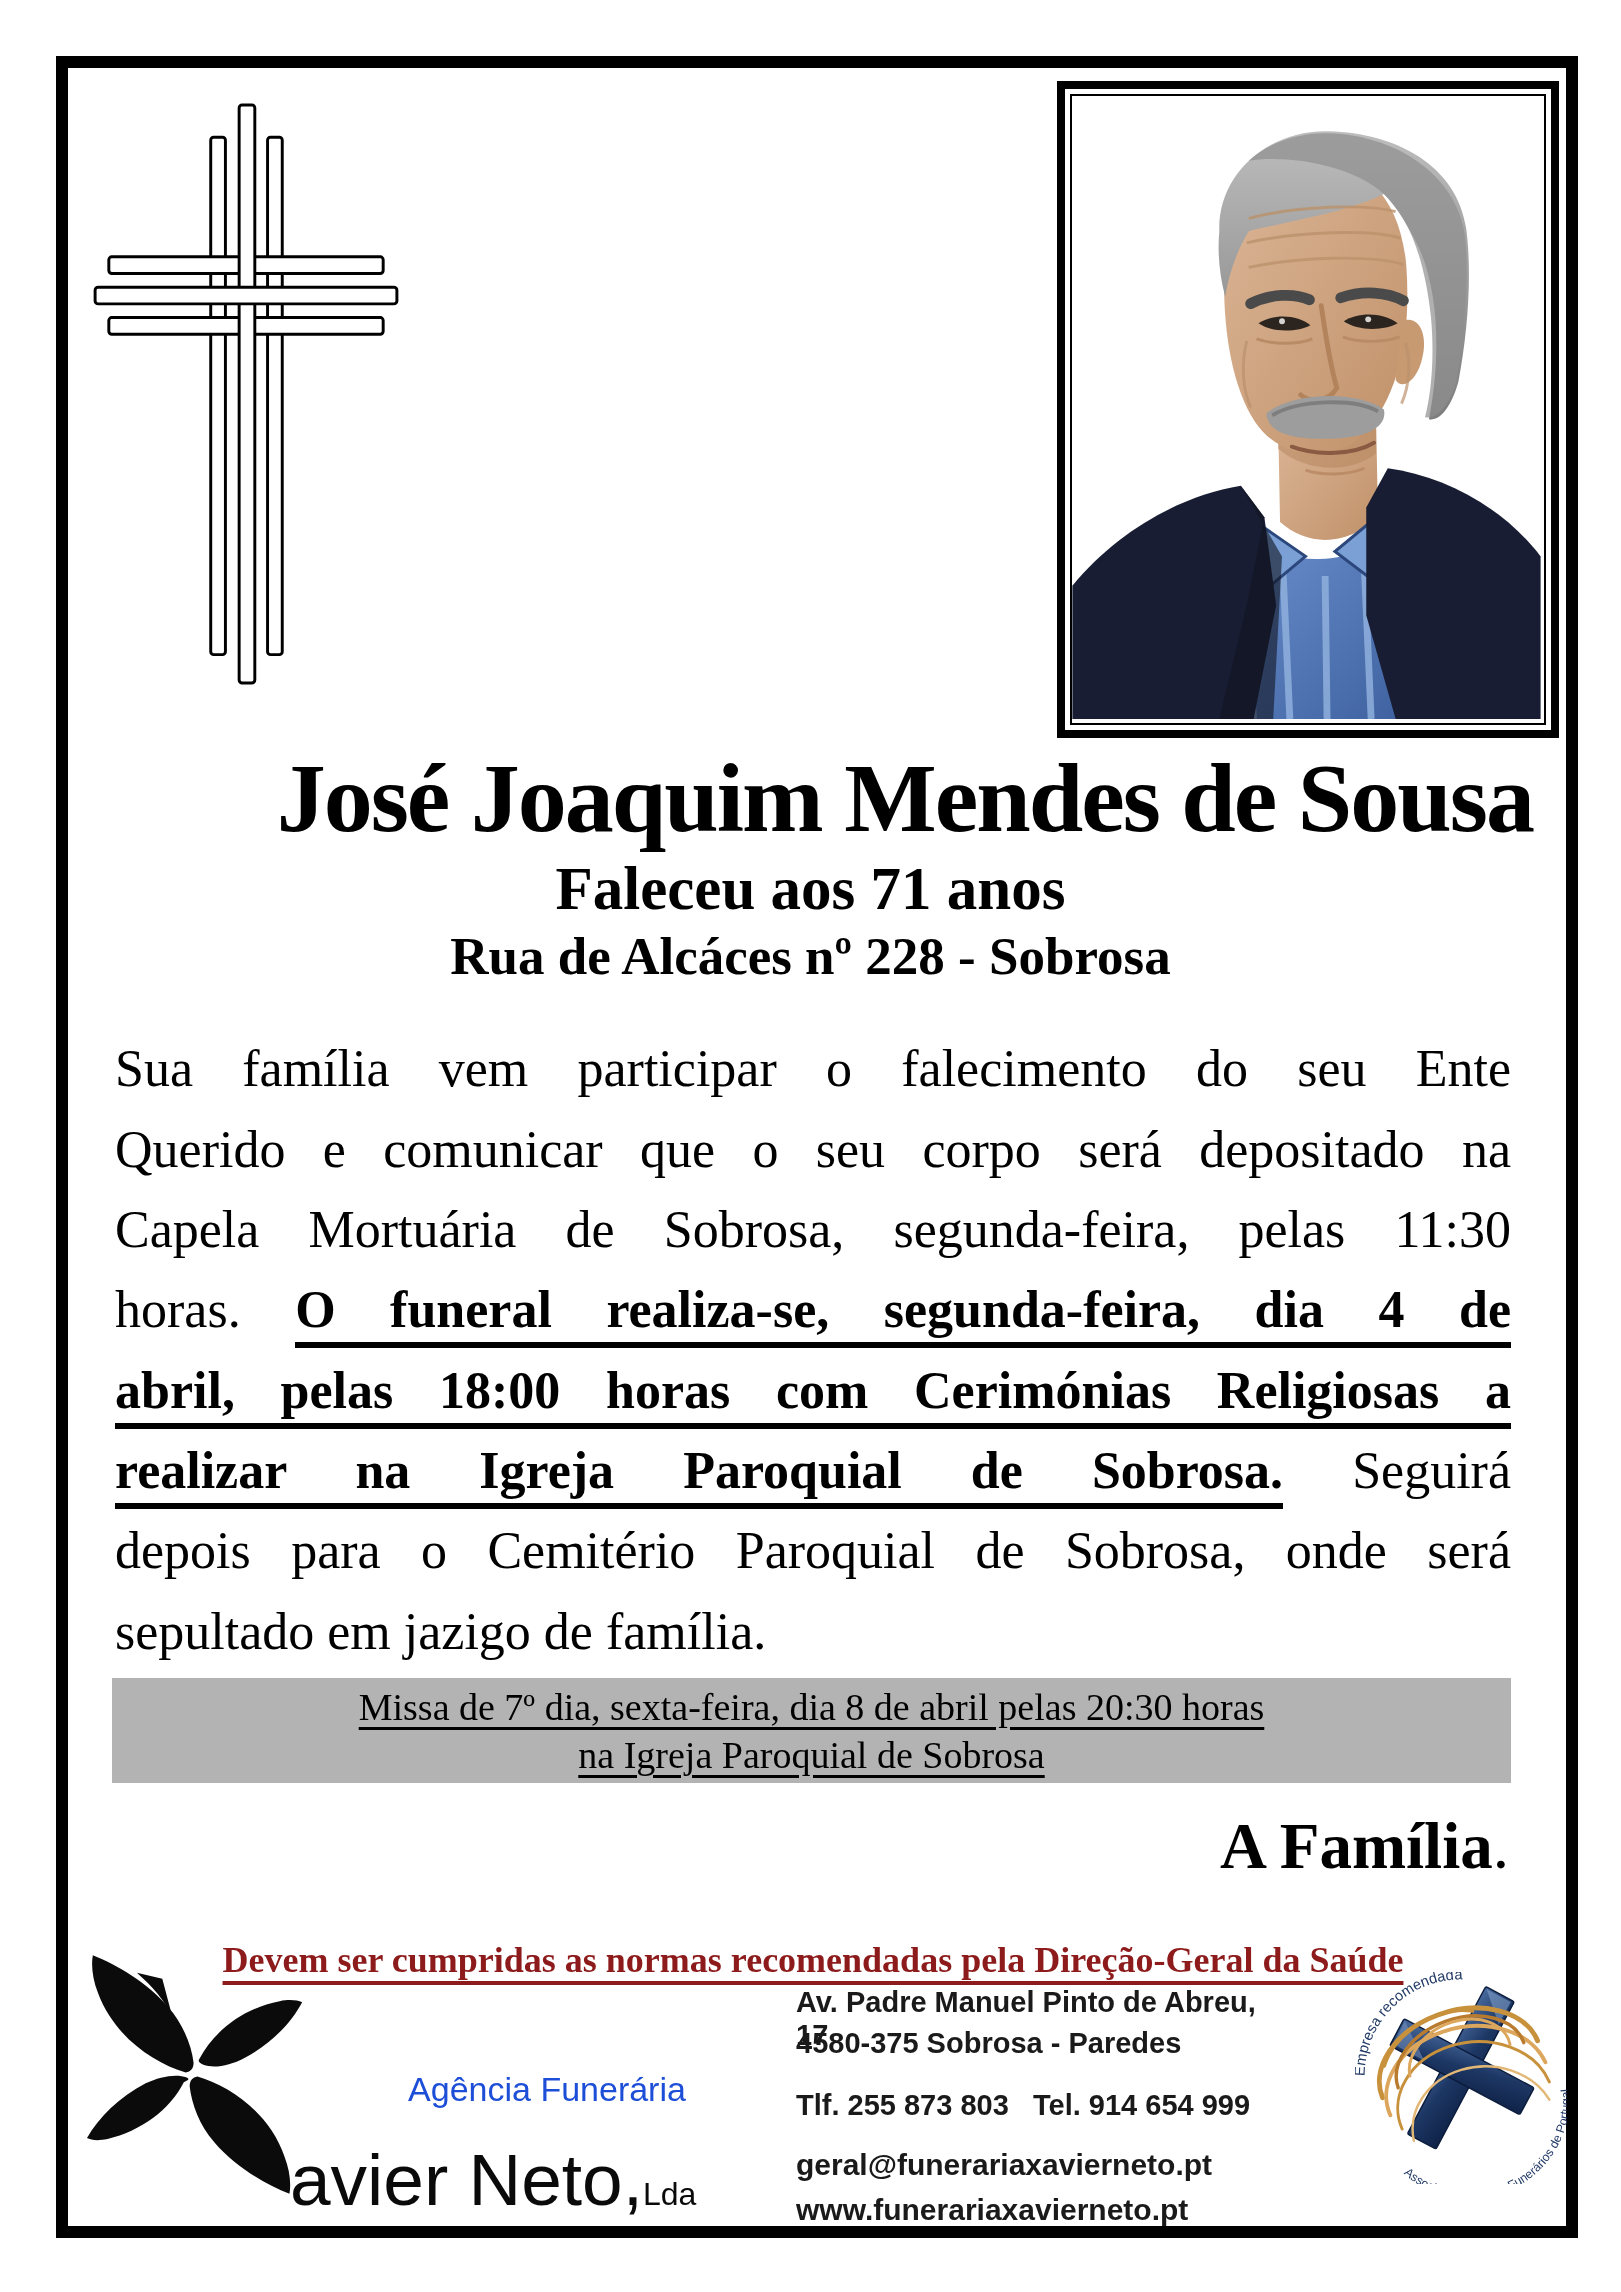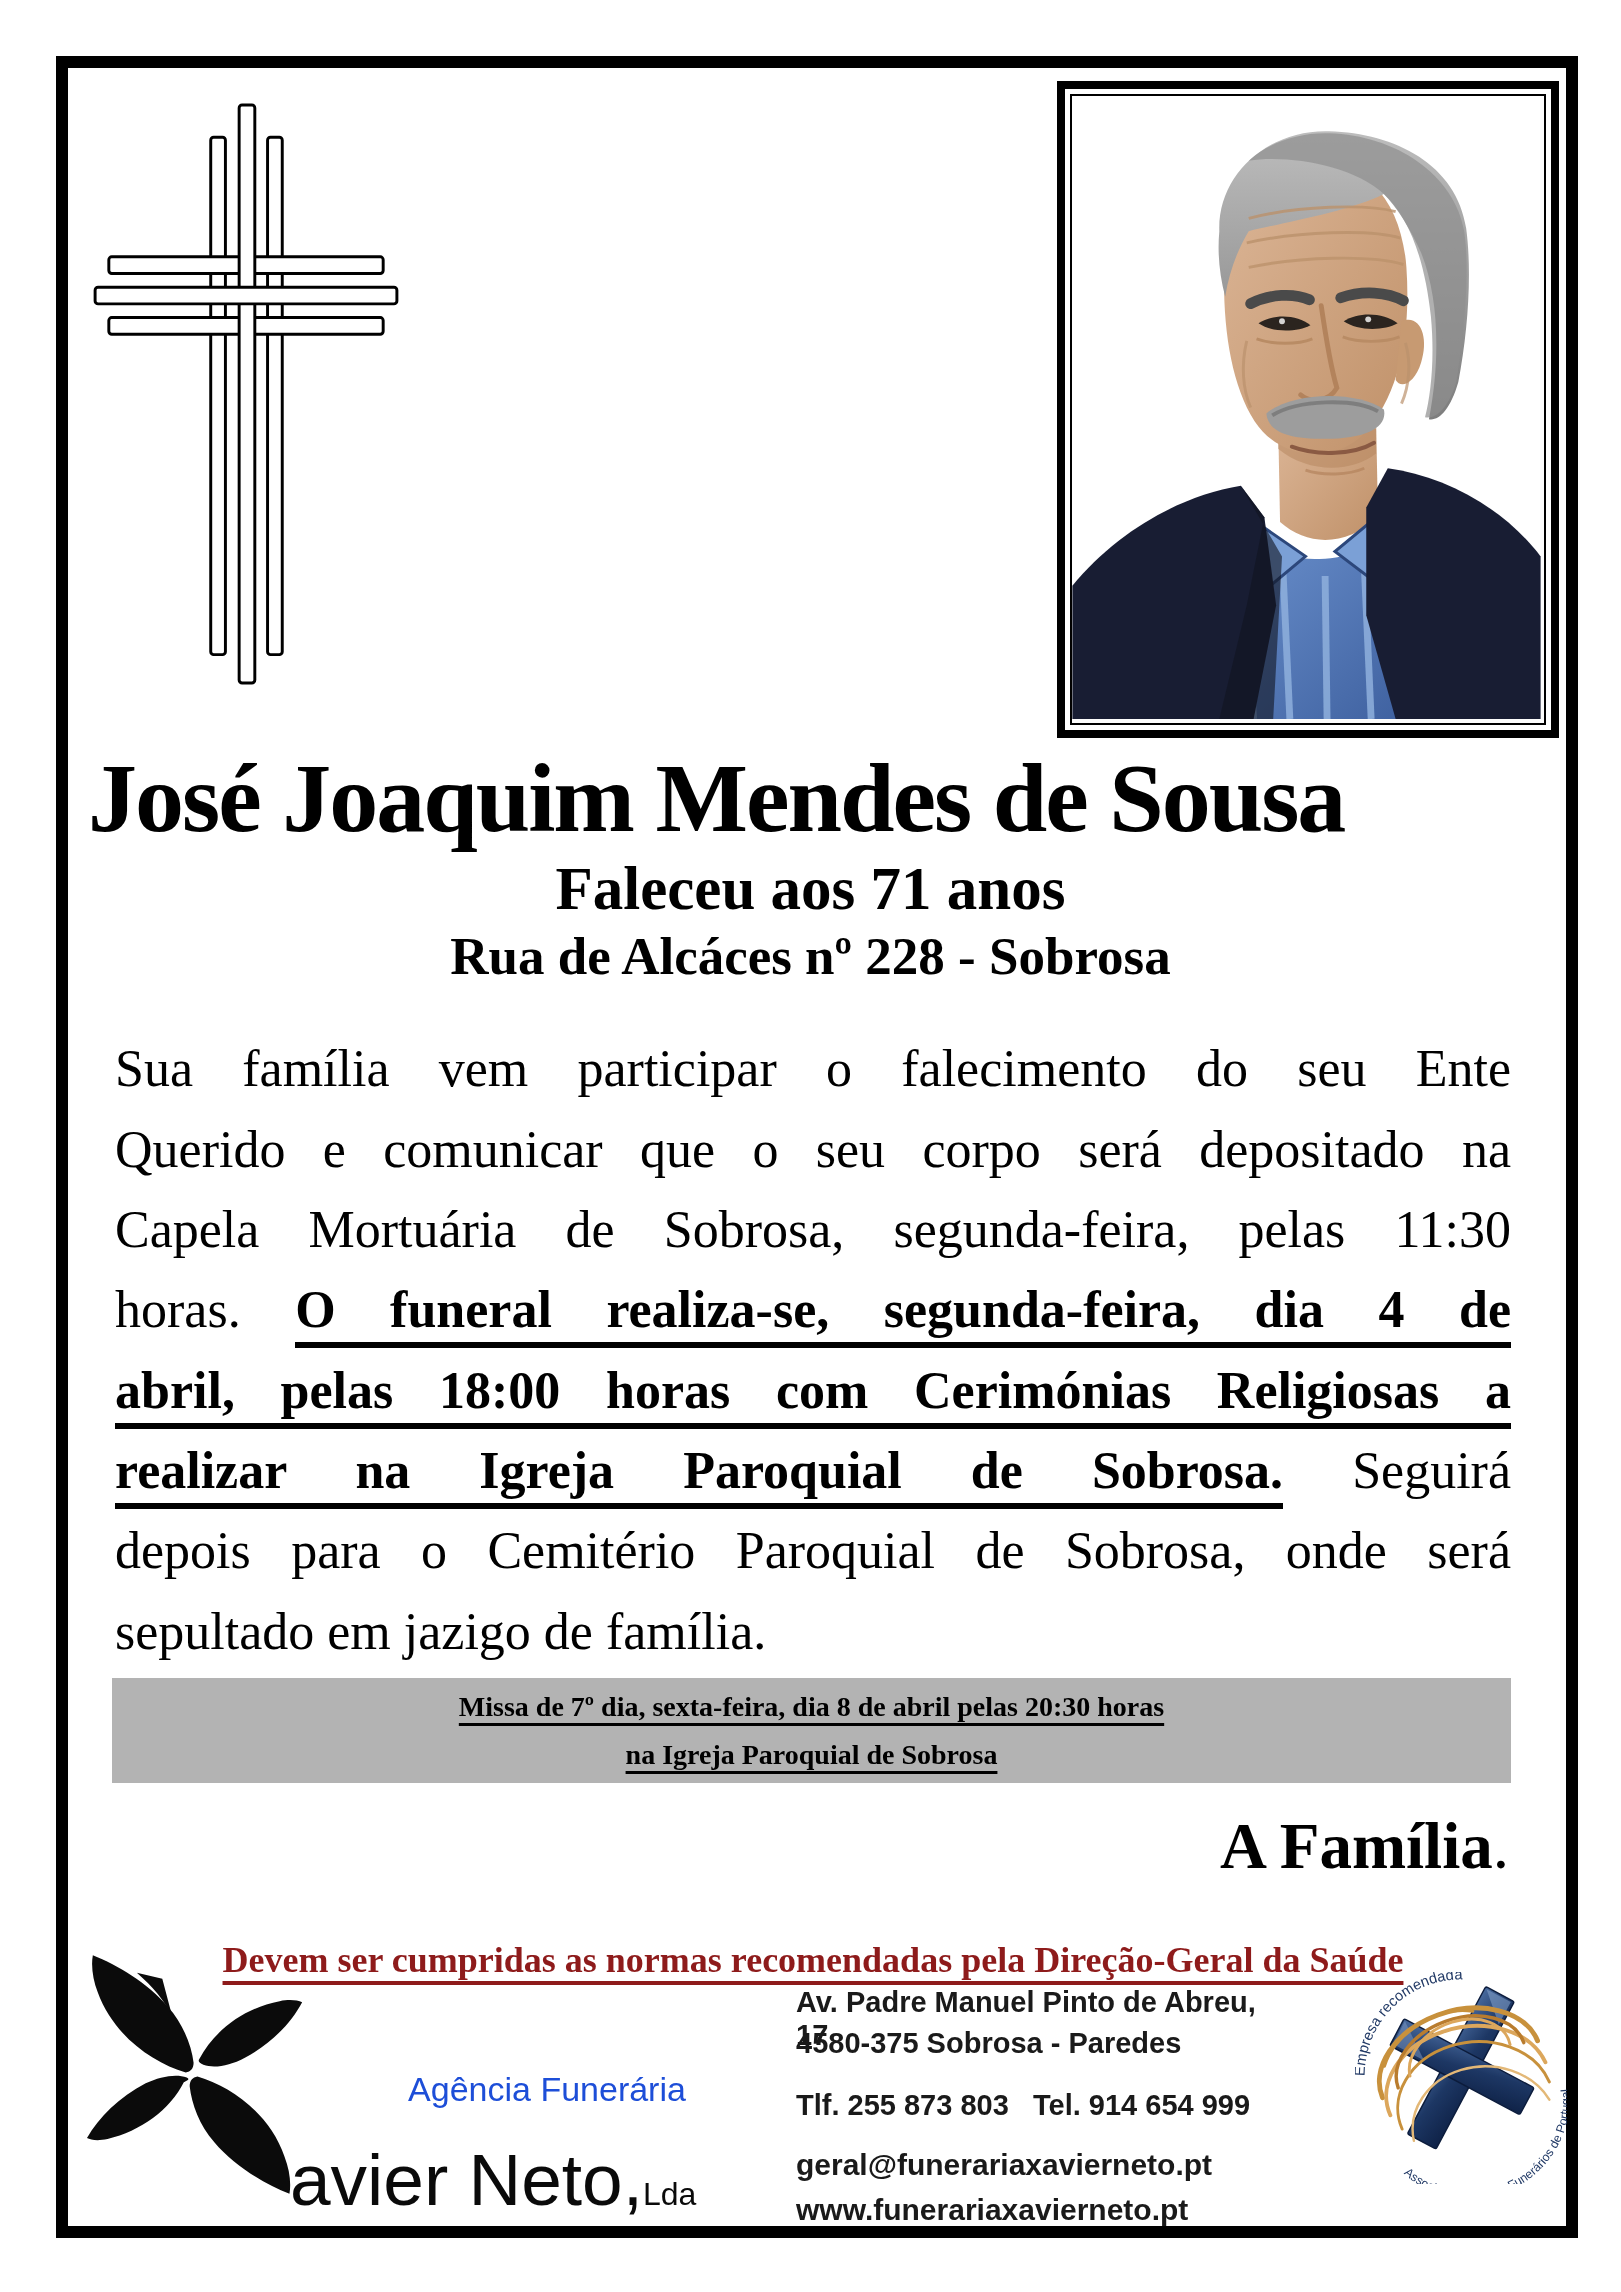--- a/index.html
+++ b/index.html
@@ -10,21 +10,21 @@
     overflow:hidden;
   }
   .frame {
     position:absolute; left:56px; top:56px; width:1522px; height:2182px;
     border:12.7px solid #000; background:#fff;
   }
   .abs { position:absolute; }
 
   
   .title {
-    left:88px; top:745px; width:1445px; text-align:left;
+    left:88px; top:745px; width:1445px; text-align:right;
     font-size:98px; font-weight:700; letter-spacing:-2px; line-height:1.1;
   }
   .subtitle1 {
     left:88px; top:855px; width:1445px; text-align:center;
     font-size:61px; font-weight:700; line-height:1.1;
   }
   .subtitle2 {
     left:88px; top:927px; width:1445px; text-align:center;
     font-size:53px; font-weight:700; line-height:1.1;
   }
@@ -40,21 +40,21 @@
     font-weight:700;
     border-bottom:6.9px solid #000; padding-bottom:4px;
   }
 
   
   .massbar {
     left:112px; top:1678px; width:1399px; height:105px;
     background:#b3b3b3; text-align:center; padding-top:4.9px;
   }
   .massbar div {
-    font-size:28px; font-weight:700; line-height:48px;
+    font-size:38px; font-weight:400; line-height:48px;
     text-decoration:underline; text-decoration-thickness:2.9px; text-underline-offset:6.9px;
   }
 
   .family {
     left:529px; top:1811px; width:980px; text-align:right;
     font-size:65px; line-height:1.1;
   }
   .family .fb { font-weight:700; }
 
   .rednotice {

